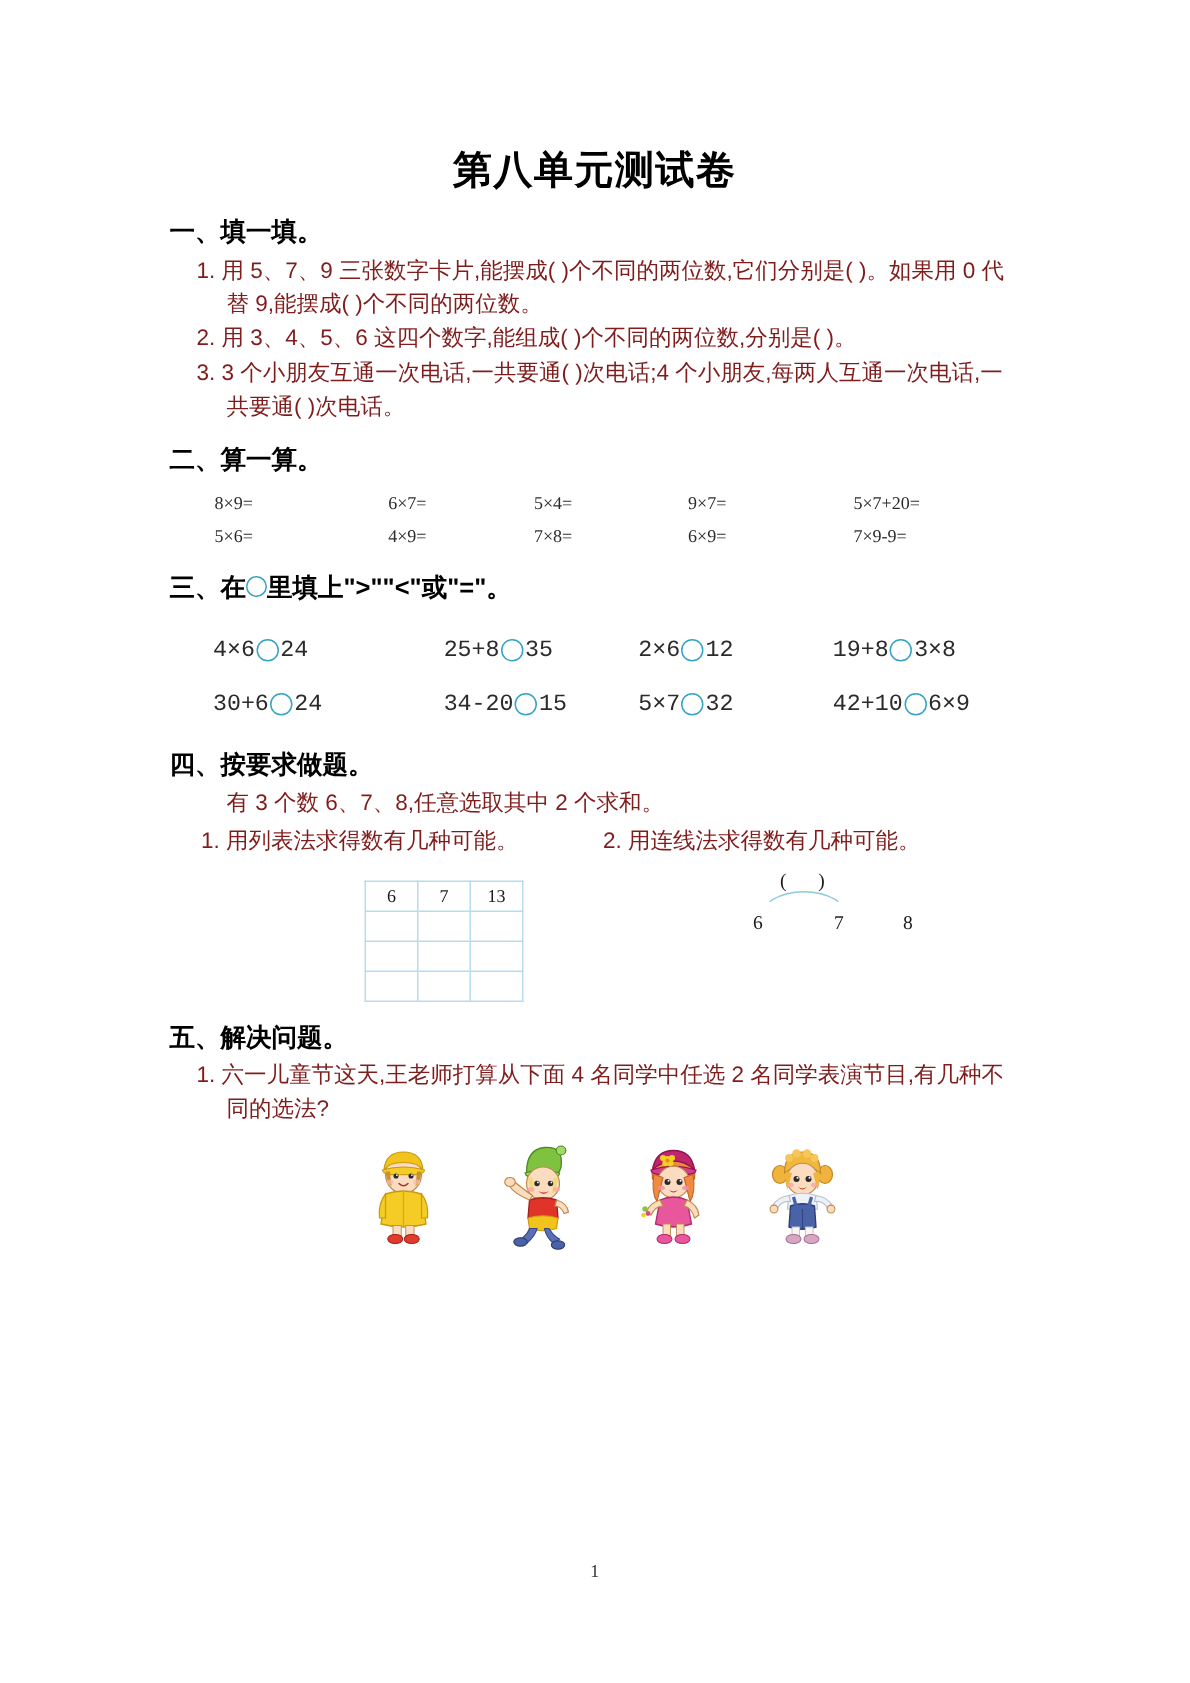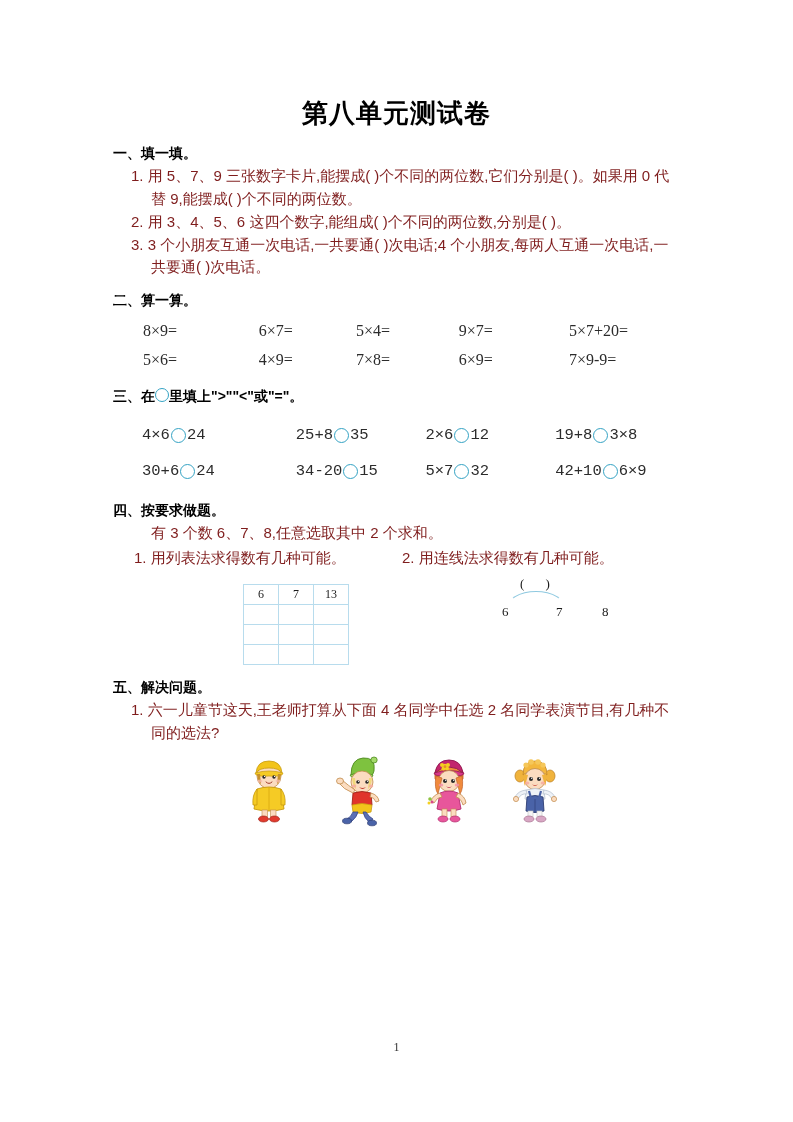--- a/index.html
+++ b/index.html
@@ -39,21 +39,21 @@
   
   .content {
     position: absolute;
     left: 113px;
     top: 143px;
     width: 568px;
   }
 
   .sec-head {
     font-family: "Liberation Sans", "DejaVu Sans", sans-serif;
-    font-size: 14px;
+    font-size: 17px;
     font-weight: bold;
     color: #000;
     margin: 0 0 2px 0;
     line-height: 1.45;
   }
   .sec-head.sp { margin-top: 11px; }
 
   .qline {
     font-family: "Liberation Sans", "DejaVu Sans", sans-serif;
     font-size: 15px;
@@ -71,21 +71,21 @@
   .calc-wrap {
     margin-top: 5px;
     padding-left: 30px;
   }
   .calc-row {
     display: flex;
     line-height: 1.85;
   }
   .calc-cell {
     font-family: "Liberation Serif", "DejaVu Serif", serif;
-    font-size: 16px;
+    font-size: 12px;
     color: #2b2b2b;
     white-space: nowrap;
   }
   .calc-cell.c0 { width: 124px; }
   .calc-cell.c1 { width: 104px; }
   .calc-cell.c2 { width: 110px; }
   .calc-cell.c3 { width: 118px; }
   .calc-cell.c4 { width: 120px; }
 
   

